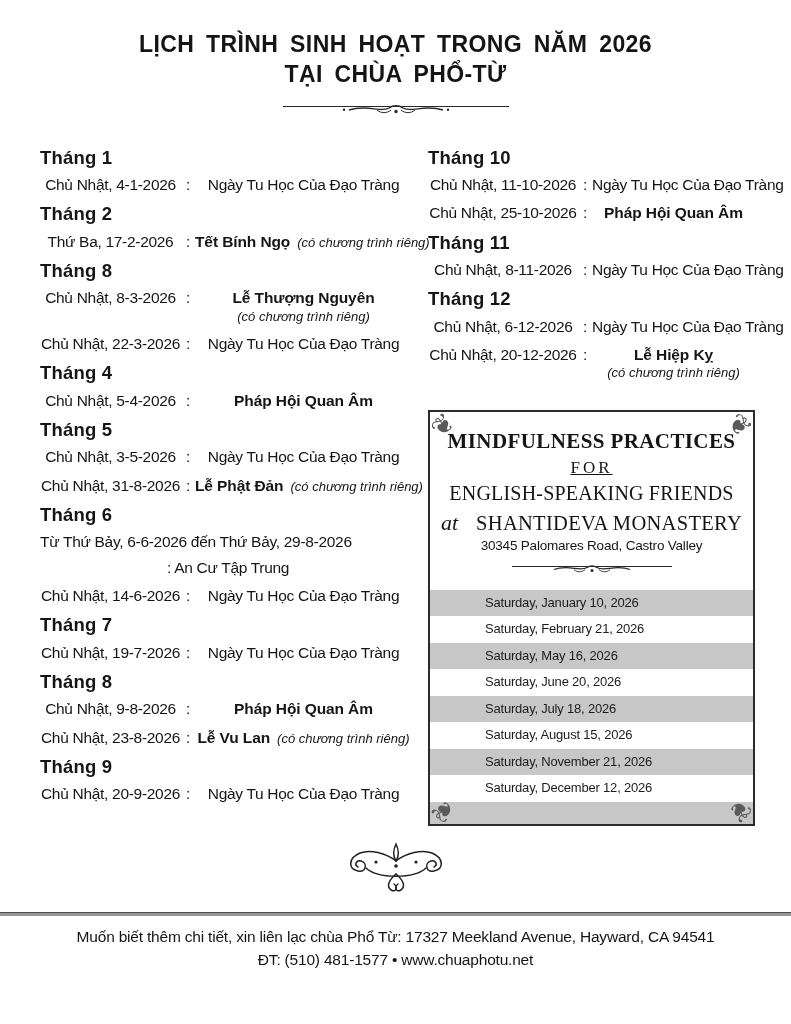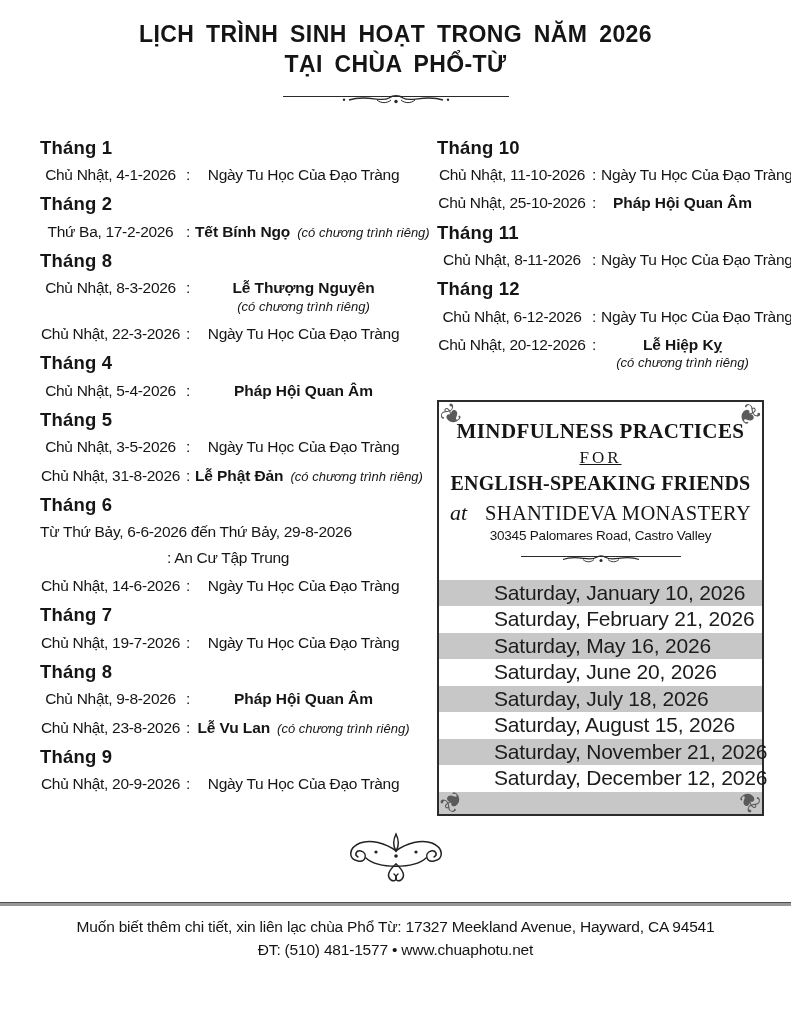--- a/index.html
+++ b/index.html
@@ -1,23 +1,23 @@
 <!DOCTYPE html>
 <html style="--row-gray: #c7c7c7;"><head>
 <meta charset="utf-8">
 <style>
   html,body{margin:0;padding:0;background:#ffffff;}
   .page{position:relative;width:791px;height:1024px;background:#fff;overflow:hidden;
         color:#151515;font-family:"Liberation Sans","DejaVu Sans",sans-serif;}
   
-  .titles{padding-top:19px;text-align:center;}
+  .titles{padding-top:29px;text-align:center;}
   .t1,.t2{font-weight:700;font-size:23px;line-height:1.32;letter-spacing:.4px;word-spacing:5px;}
   .hdr-div-wrap{text-align:center;margin-top:11px;}
   
-  .content{display:flex;align-items:flex-start;padding:26px 0 0 40px;gap:25px;}
+  .content{display:flex;align-items:flex-start;padding:26px 0 0 40px;gap:16px;}
   .col-left{width:372px;}
   .col-right{width:327px;}
   .month{margin-bottom:7px;}
   .mh{font-size:18.5px;font-weight:700;margin:0 0 7px 0;letter-spacing:.2px;line-height:1.15;}
   .row{display:flex;margin-bottom:9px;white-space:nowrap;font-size:15.5px;letter-spacing:-.3px;line-height:1.25;text-align:center;}
   .date{width:141px;flex:none;}
   .col-right .date{width:150px;}
   .colon{width:14px;flex:none;}
   .event{flex:1;min-width:0;}
   .ename.bold{font-weight:700;letter-spacing:-.1px;}
@@ -30,26 +30,26 @@
          border:2px solid #2b2b2b;padding-top:17px;background:#fff;}
   .corner{position:absolute;color:#5a5a5a;font-size:26px;line-height:1;
           font-family:"DejaVu Sans",sans-serif;pointer-events:none;}
   .c-tl{top:0;left:2px;transform:rotate(-45deg);}
   .c-tr{top:0;right:2px;transform:rotate(45deg);}
   .c-bl{bottom:0;left:2px;transform:rotate(-135deg);}
   .c-br{bottom:0;right:2px;transform:rotate(135deg);}
   .serif{font-family:"Liberation Serif","DejaVu Serif",serif;}
   .f1{font-weight:700;font-size:21px;text-align:center;letter-spacing:.4px;}
   .f2{font-size:17px;text-align:center;letter-spacing:3px;margin-top:4px;text-decoration:underline;}
-  .f3{font-weight:700;font-size:20px;text-align:center;margin-top:4px;letter-spacing:.2px;}
+  .f3{font-weight:400;font-size:20px;text-align:center;margin-top:4px;letter-spacing:.2px;}
   .f4{font-size:20.5px;text-align:center;margin-top:5px;letter-spacing:.3px;}
   .f4 .at{font-style:italic;font-size:22px;margin-right:18px;letter-spacing:0;text-align:center;}
   .faddr{font-size:13.5px;text-align:center;margin-top:2px;letter-spacing:-.2px;}
   .flyer-div-wrap{text-align:center;margin:9px 0 10px 0;}
-  .sat{height:26.5px;line-height:26.5px;padding-left:55px;font-size:21px;
+  .sat{height:26.5px;line-height:26.5px;padding-left:55px;font-size:13px;
        letter-spacing:-.2px;white-space:nowrap;color:#1c1c1c;}
   .sat.even{background:var(--row-gray,#c7c7c7);}
   .sat-trailing{height:22px;background:var(--row-gray,#c7c7c7);}
   
   .foot-orn{text-align:center;margin-top:14px;}
   .foot-rule{margin-top:12px;height:3px;background:#979797;border-top:1px solid #4e4e4e;}
   .footer{text-align:center;font-size:15.5px;letter-spacing:-.2px;margin-top:9px;line-height:1.5;}
 </style>
 </head>
 <body>

